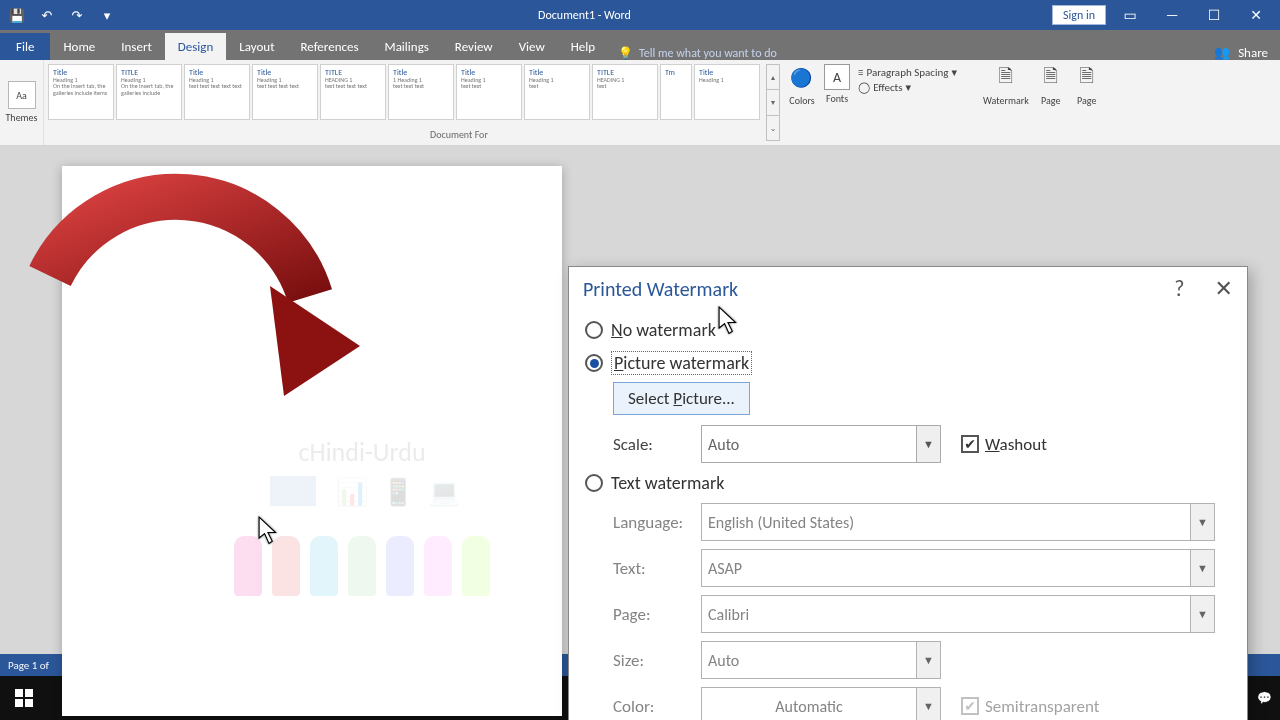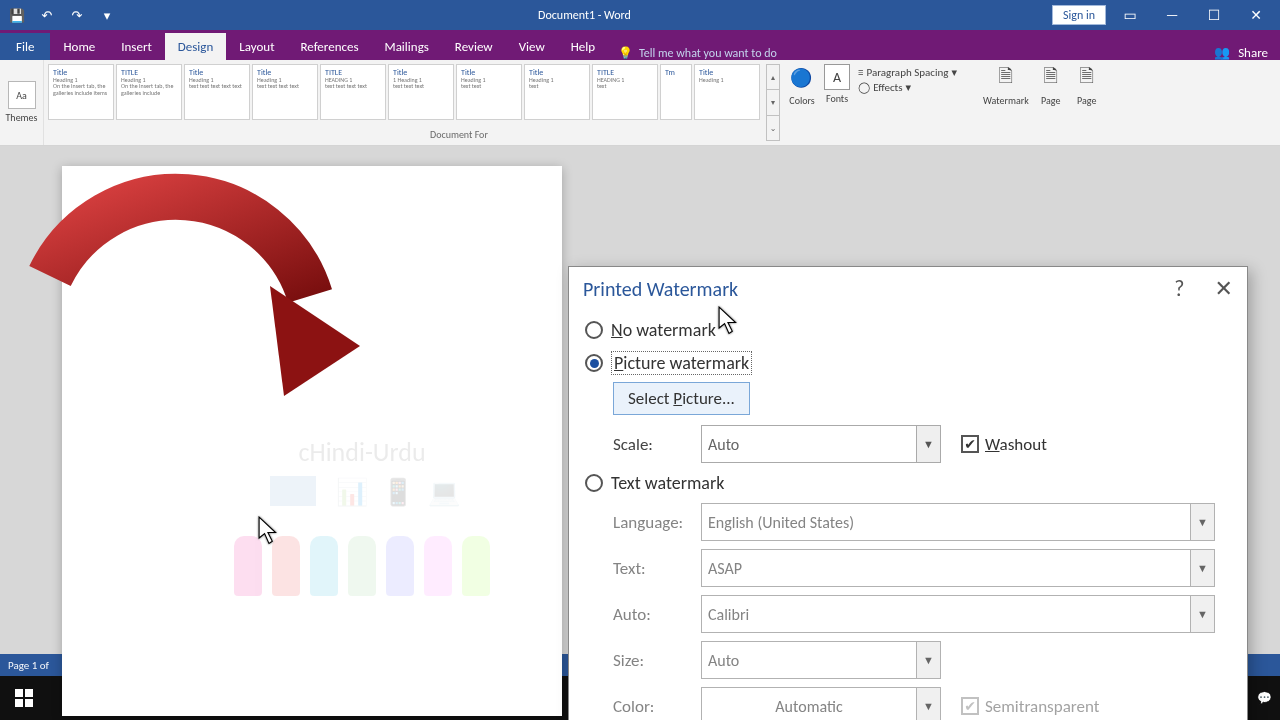--- a/index.html
+++ b/index.html
@@ -9,21 +9,21 @@
   
   .titlebar { background:#2b579a; height:30px; display:flex; align-items:center; color:#fff; font-size:12px; }
   .titlebar .qatools { display:flex; gap:10px; padding-left:7px; }
   .titlebar .qa-btn { width:20px; height:20px; display:flex; align-items:center; justify-content:center; font-size:13px; color:#fff; }
   .titlebar .title-text { flex:1; text-align:center; font-size:12px; }
   .titlebar .win-controls { display:flex; align-items:center; gap:6px; padding-right:6px; }
   .signin { background:#fff; color:#2b579a; font-size:12px; padding:2px 10px; border:1px solid #a3b9db; }
   .win-btn { width:36px; height:28px; display:flex; align-items:center; justify-content:center; color:#fff; font-size:14px; }
 
   
-  .ribbon-tabs { background:#701a75; height:30px; display:flex; align-items:flex-end; color:#fff; font-size:13px; }
+  .ribbon-tabs { background:#737373; height:30px; display:flex; align-items:flex-end; color:#fff; font-size:13px; }
   .tab { padding:6px 13px; cursor:default; }
   .tab.active { background:#f3f3f3; color:#2b579a; }
   .tab.file { background:#2b579a; padding:6px 16px; font-weight:500; }
   .tell-me { display:flex; align-items:center; gap:6px; color:#c4d3ec; font-size:12px; padding:0 10px; }
   .ribbon-right { margin-left:auto; display:flex; align-items:center; gap:8px; color:#fff; padding-right:12px; font-size:13px; }
 
   
   .ribbon-body { background:#f3f3f3; border-bottom:1px solid #d4d4d4; height:86px; display:flex; position:relative; }
   .themes { width:44px; display:flex; flex-direction:column; align-items:center; justify-content:center; border-right:1px solid #e1e1e1; font-size:10px; color:#444; gap:2px; }
   .themes-icon { width:28px; height:28px; border:1px solid #b7b7b7; background:#fff; display:flex; align-items:center; justify-content:center; font-size:10px; }
@@ -273,21 +273,21 @@
           </div>
           <div class="field-row">
             <span class="field-label">Text:</span>
             <span style="width:16px"></span>
             <div class="combo long">
               <input style="color: rgb(119, 119, 119);" value="ASAP">
               <div class="dd">▼</div>
             </div>
           </div>
           <div class="field-row">
-            <span class="field-label">Auto:</span>
+            <span class="field-label">Page:</span>
             <span style="width:16px"></span>
             <div class="combo long">
               <input style="color: rgb(119, 119, 119);" value="Calibri">
               <div class="dd">▼</div>
             </div>
           </div>
           <div class="field-row">
             <span class="field-label">Size:</span>
             <span style="width:16px"></span>
             <div class="combo">

